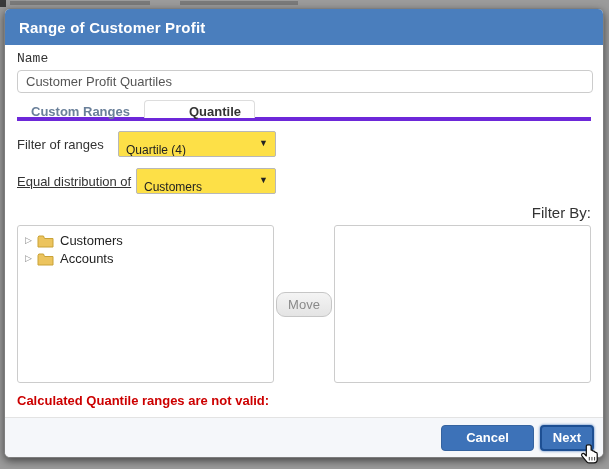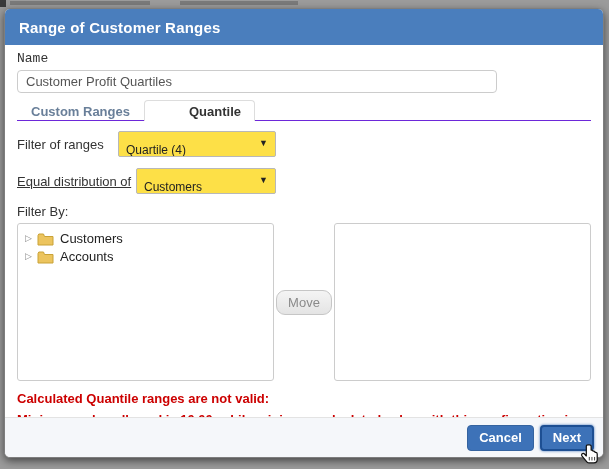--- a/index.html
+++ b/index.html
@@ -24,28 +24,28 @@
   }
   .modal-header {
     height:36px; background:#4a7ebd; color:#fff;
     display:flex; align-items:center; padding:0 14px;
     font-size:15px; font-weight:bold; letter-spacing:.2px;
   }
   .modal-body { padding:5px 12px 0 12px; }
 
   .field-label { font-size:13px; color:#333; line-height:14px; margin-top:2px;font-family:Liberation Mono, monospace; }
   .name-input {
-    margin-top:4px; width:480px; height:23px;
+    margin-top:4px; width:576px; height:23px;
     border:1px solid #ccc; border-radius:4px;
     padding:0 8px; font-size:13px; color:#555;
     font-family:"Liberation Sans","DejaVu Sans",sans-serif;
     outline:none; display:block;
   }
 
-  .tabs { margin-top:6px; border-bottom:1px solid #6d28d9; display:flex; height:22px; }
+  .tabs { margin-top:6px; border-bottom:4px solid #6d28d9; display:flex; height:22px; }
   .tab {
     font-size:13px; font-weight:bold; padding:3px 13px;
     color:#697f99; cursor:pointer; position:relative; top:1px;
     border:1px solid transparent; border-bottom:none;
     border-radius:4px 4px 0 0; line-height:15px;
   }
   .tab.active {
     color:#333; background:#fff; border-color:#ddd;padding-left:44px;
   }
 
@@ -60,21 +60,21 @@
     background:#fde047; font-size:12px; color:#222; padding:11px 22px 0 7px;
     font-family:"Liberation Sans","DejaVu Sans",sans-serif; outline:none;
   }
   .sel-1 select { width:158px; }
   .sel-2 select { width:140px; }
   .select-wrap::after {
     content:"▼"; position:absolute; right:8px; top:7px;
     font-size:9px; color:#222; pointer-events:none;
   }
 
-  .filter-label { margin-top:9px; font-size:13px; color:#333; }
+  .filter-label { margin-top:9px; font-size:15px; color:#333;text-align:right; }
   .dual-list { display:flex; margin-top:4px; }
   .listbox {
     width:258px; height:158px; border:1px solid #ccc; border-radius:3px;
     background:#fff; padding:5px 4px; overflow:auto;
   }
   .move-col { width:60px; display:flex; align-items:center; justify-content:center; }
   .move-btn {
     background:linear-gradient(#f4f4f4,#e4e4e4); border:1px solid #c6c6c6;
     border-radius:9px; color:#8a8a8a; font-size:13px; padding:4px 11px;
     font-family:"Liberation Sans","DejaVu Sans",sans-serif; cursor:pointer;
@@ -88,42 +88,42 @@
   .error-block div { margin-bottom:5px; }
 
   .modal-footer {
     position:absolute; left:0; right:0; bottom:0; height:40px;
     background:#f5f7fa; border-top:1px solid #e3e3e3;
     display:flex; align-items:center; justify-content:flex-end;
     padding-right:9px; gap:6px;
   }
   .btn {
     background:#3d72b8; color:#fff; font-size:13px; font-weight:bold;
-    border:1px solid #35639f; border-radius:4px; padding:0 11px; height:26px;
+    border:1px solid #35639f; border-radius:4px; padding:0 24px; height:26px;
     font-family:"Liberation Sans","DejaVu Sans",sans-serif; cursor:pointer;
   }
   .btn-next {
     border:2px solid #1d4f93; box-shadow:0 0 2px 1px rgba(61,114,184,.45);
     padding:0 11px;
   }
   .cursor-hand { position:absolute; left:579px; top:442px; width:24px; height:27px; z-index:10; pointer-events:none; }
 </style>
 </head>
 <body>
 
 <div class="corner-mark"></div>
 <div class="backdrop-strip">
   <span class="smudge s1"></span>
   <span class="smudge s2"></span>
 </div>
 
 <div class="modal">
 
   <div class="modal-header">
-    <span>Range of Customer Ranges</span>
+    <span>Range of Customer Profit</span>
   </div>
 
   <div class="modal-body">
 
     <div class="field-label">Name</div>
     <input class="name-input" type="text" value="Customer Profit Quartiles" style="">
 
     <div class="tabs">
       <div class="tab">Custom Ranges</div>
       <div class="tab active">Quantile</div>

